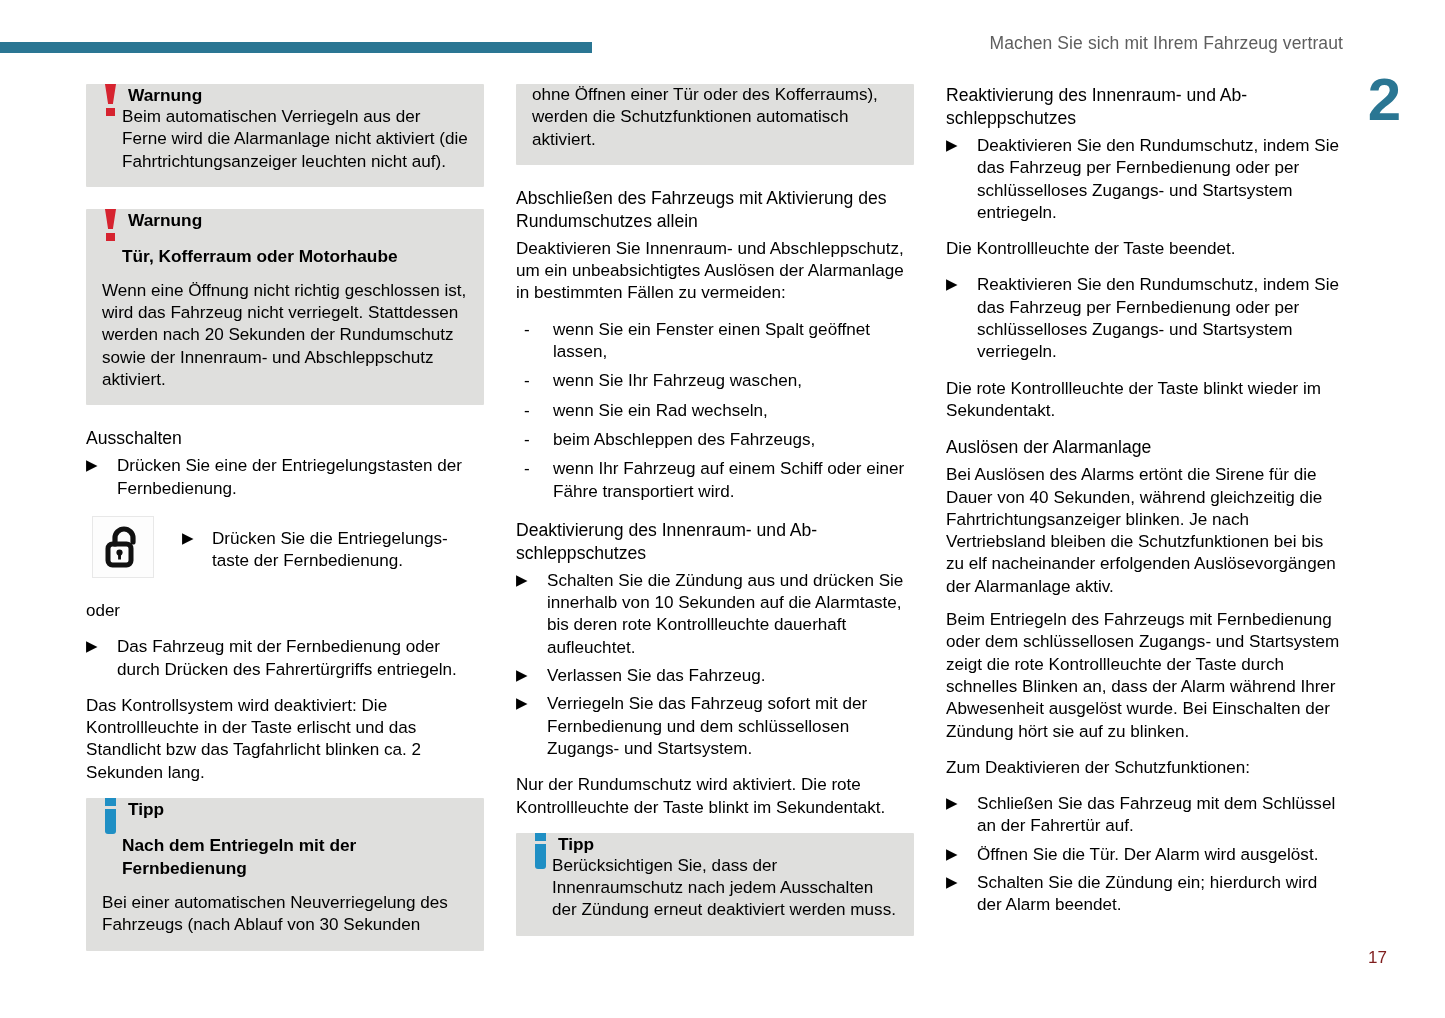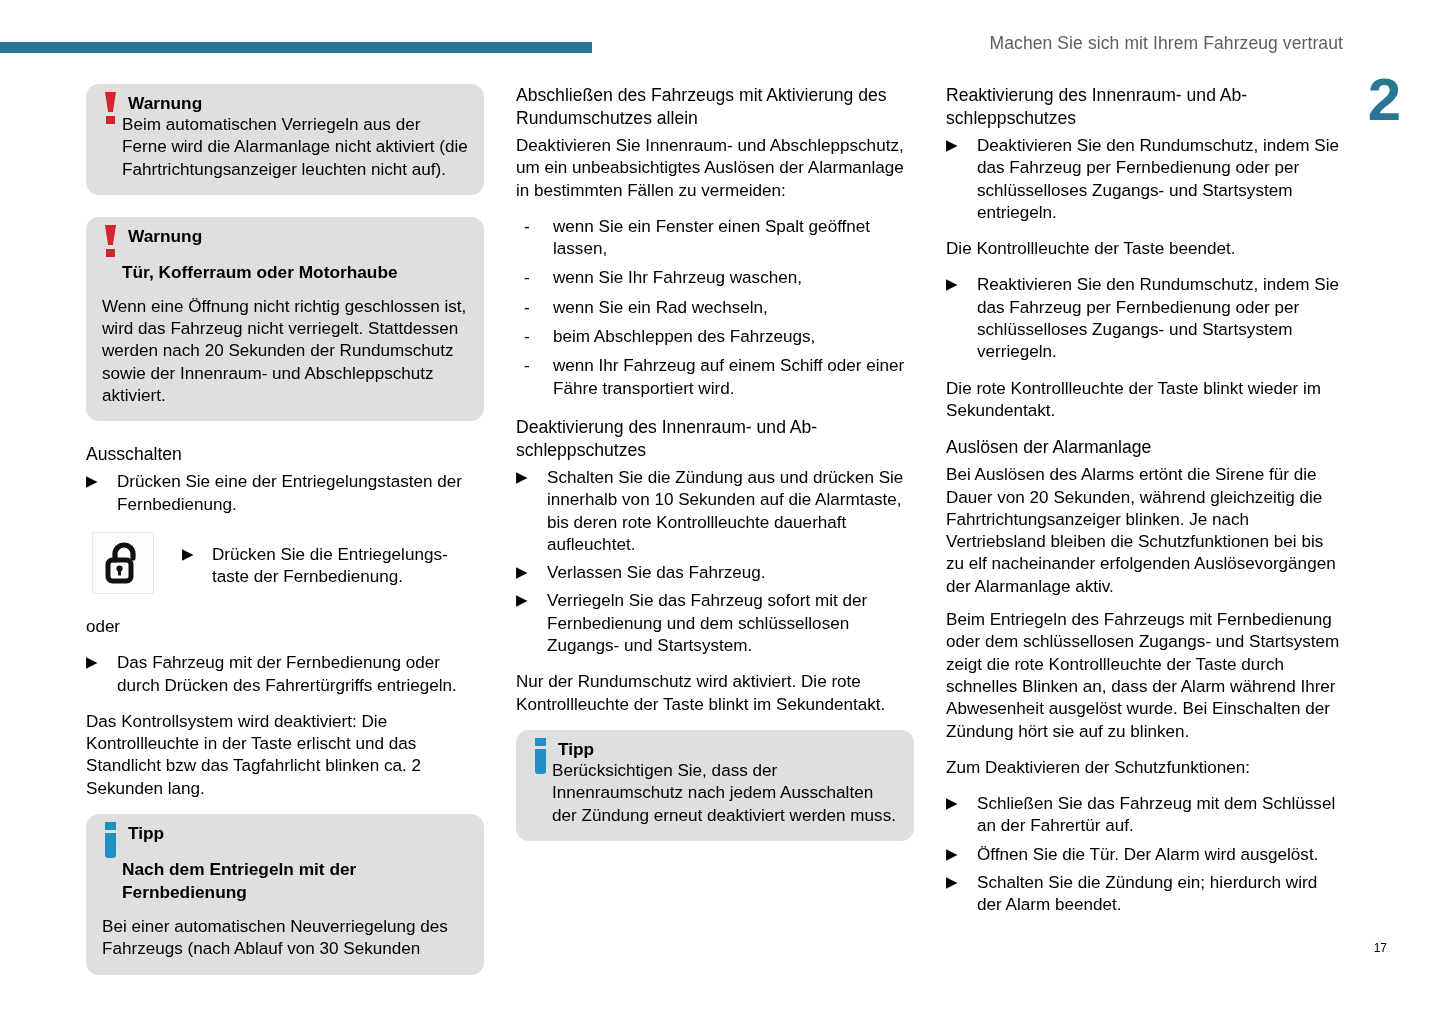--- a/index.html
+++ b/index.html
@@ -36,23 +36,23 @@
   .chapter-number {
     position: absolute;
     right: 44px; top: 70px;
     font-size: 60px;
     font-weight: bold;
     color: #2a7693;
     line-height: 1;
   }
   .page-number {
     position: absolute;
-    right: 58px; bottom: 43px;
-    font-size: 12px;
-    color: #000000;
+    right: 58px; bottom: 30px;
+    font-size: 17px;
+    color: #7f1d1d;
     font-weight: normal;
   }
 
   
   .columns {
     position: absolute;
     left: 86px; top: 84px;
     width: 1268px;
     height: 890px;
     display: flex;
@@ -78,22 +78,22 @@
     font-size: 17.6px;
     line-height: 23px;
     font-weight: normal;
     color: #000;
   }
   h3.heading.sp-top { margin-top: 16px; }
 
   
   .callout {
     background: #dfdfdd;
-    border-radius: 13px;
-    padding: 8px 16px 14px 16px;
+    border-radius: 1px;
+    padding: 0 16px 14px 16px;
     margin: 0 0 22px 0;
     position: relative;
   }
   .callout .title-row {
     display: flex;
     align-items: flex-start;
     gap: 0;
   }
   .callout .c-icon {
     flex: 0 0 auto;
@@ -305,20 +305,23 @@
           <span class="c-title">Tipp</span>
         </div>
         <div class="c-sub">Nach dem Entriegeln mit der Fernbedienung</div>
         <p class="c-text after">Bei einer automatischen Neuverriegelung des Fahrzeugs (nach Ablauf von 30 Sekunden</p>
       </div>
 
     </div>
 
     <div class="col col-mid">
 
+      <div class="callout">
+        <p class="c-text">ohne Öffnen einer Tür oder des Kofferraums), werden die Schutzfunktionen automatisch aktiviert.</p>
+      </div>
 
       <h3 class="heading">Abschließen des Fahrzeugs mit Aktivierung des Rundumschutzes allein</h3>
       <p class="body">Deaktivieren Sie Innenraum- und Abschleppschutz, um ein unbeabsichtigtes Auslösen der Alarmanlage in bestimmten Fällen zu vermeiden:</p>
 
       <ul class="dash-list">
         <li>
           <span class="mk">-</span>
           <span>wenn Sie ein Fenster einen Spalt geöffnet lassen,</span>
         </li>
         <li>
@@ -387,21 +390,21 @@
       <ul class="arrow-list">
         <li>
           <span class="mk">▶</span>
           <span>Reaktivieren Sie den Rundumschutz, indem Sie das Fahrzeug per Fernbedienung oder per schlüsselloses Zugangs- und Startsystem verriegeln.</span>
         </li>
       </ul>
 
       <p class="body">Die rote Kontrollleuchte der Taste blinkt wieder im Sekundentakt.</p>
 
       <h3 class="heading">Auslösen der Alarmanlage</h3>
-      <p class="body tight">Bei Auslösen des Alarms ertönt die Sirene für die Dauer von 20 Sekunden, während gleichzeitig die Fahrtrichtungsanzeiger blinken. Je nach Vertriebsland bleiben die Schutzfunktionen bei bis zu elf nacheinander erfolgenden Auslösevorgängen der Alarmanlage aktiv.</p>
+      <p class="body tight">Bei Auslösen des Alarms ertönt die Sirene für die Dauer von 40 Sekunden, während gleichzeitig die Fahrtrichtungsanzeiger blinken. Je nach Vertriebsland bleiben die Schutzfunktionen bei bis zu elf nacheinander erfolgenden Auslösevorgängen der Alarmanlage aktiv.</p>
       <p class="body">Beim Entriegeln des Fahrzeugs mit Fernbedienung oder dem schlüssellosen Zugangs- und Startsystem zeigt die rote Kontrollleuchte der Taste durch schnelles Blinken an, dass der Alarm während Ihrer Abwesenheit ausgelöst wurde. Bei Einschalten der Zündung hört sie auf zu blinken.</p>
 
       <p class="body">Zum Deaktivieren der Schutzfunktionen:</p>
 
       <ul class="arrow-list">
         <li>
           <span class="mk">▶</span>
           <span>Schließen Sie das Fahrzeug mit dem Schlüssel an der Fahrertür auf.</span>
         </li>
         <li>

